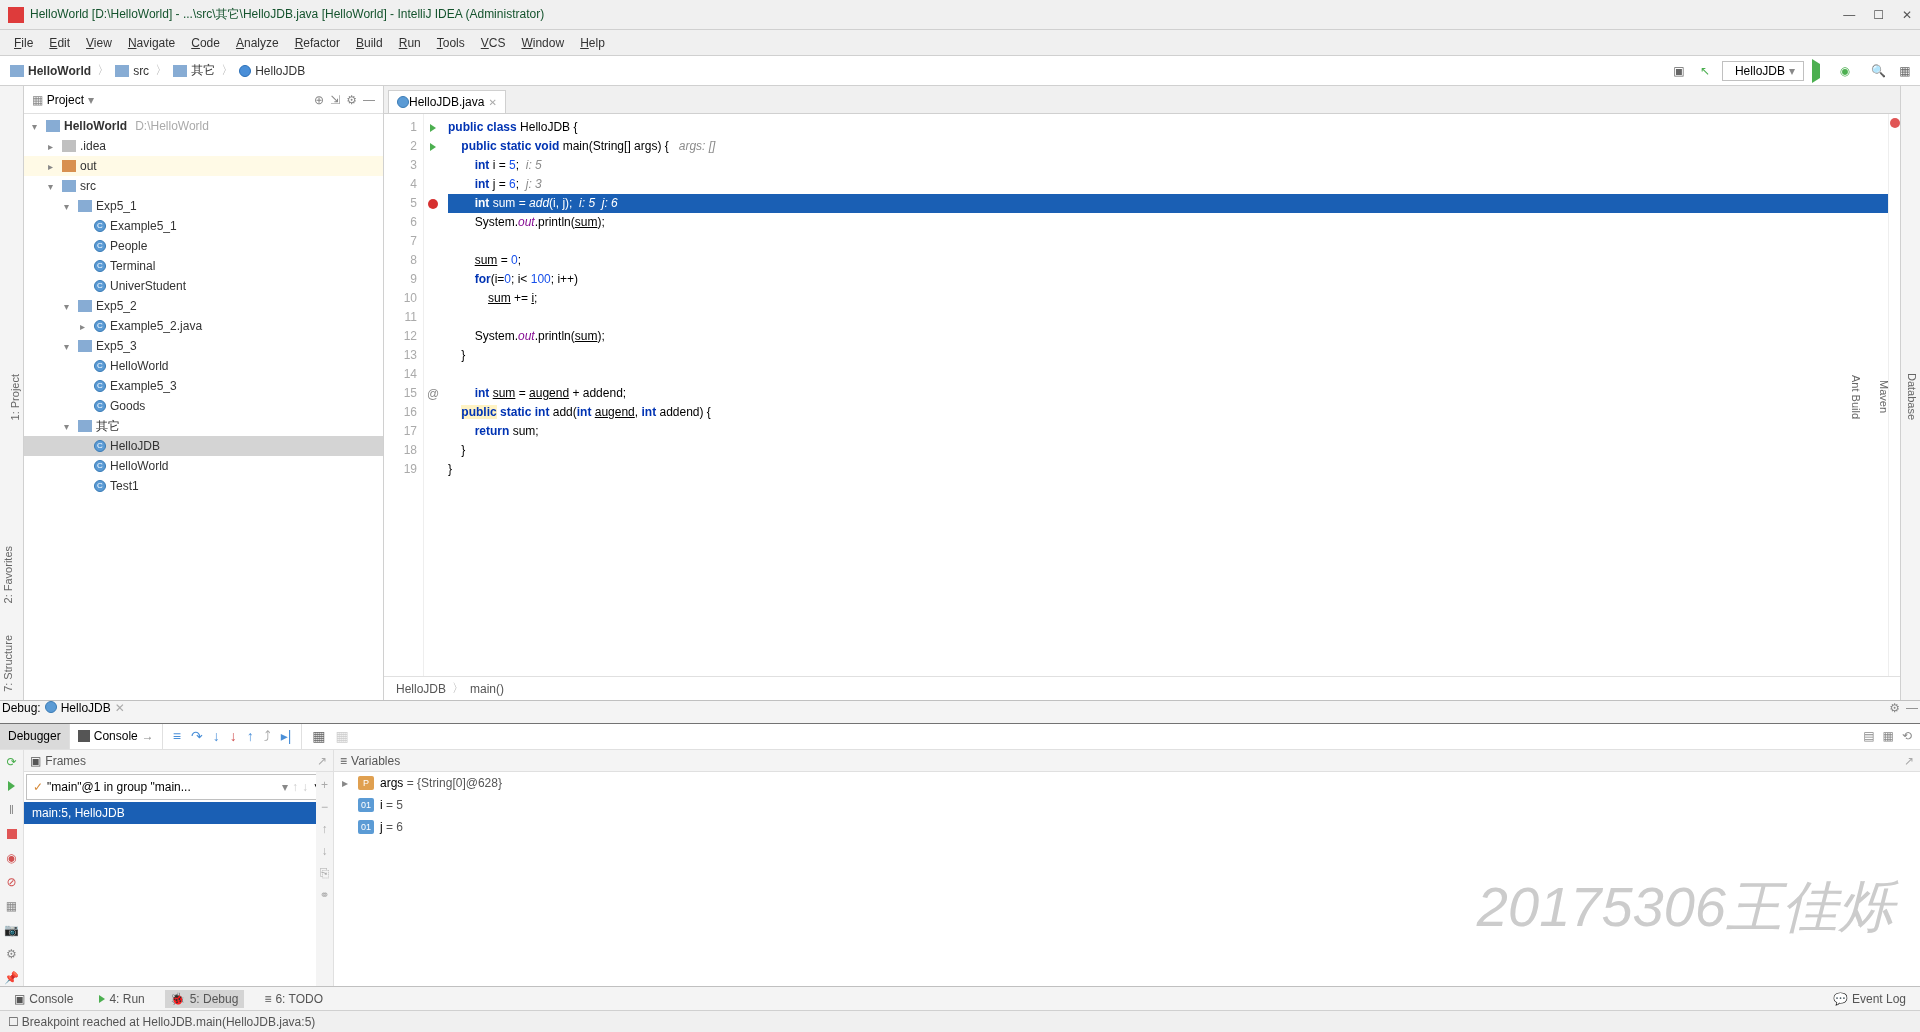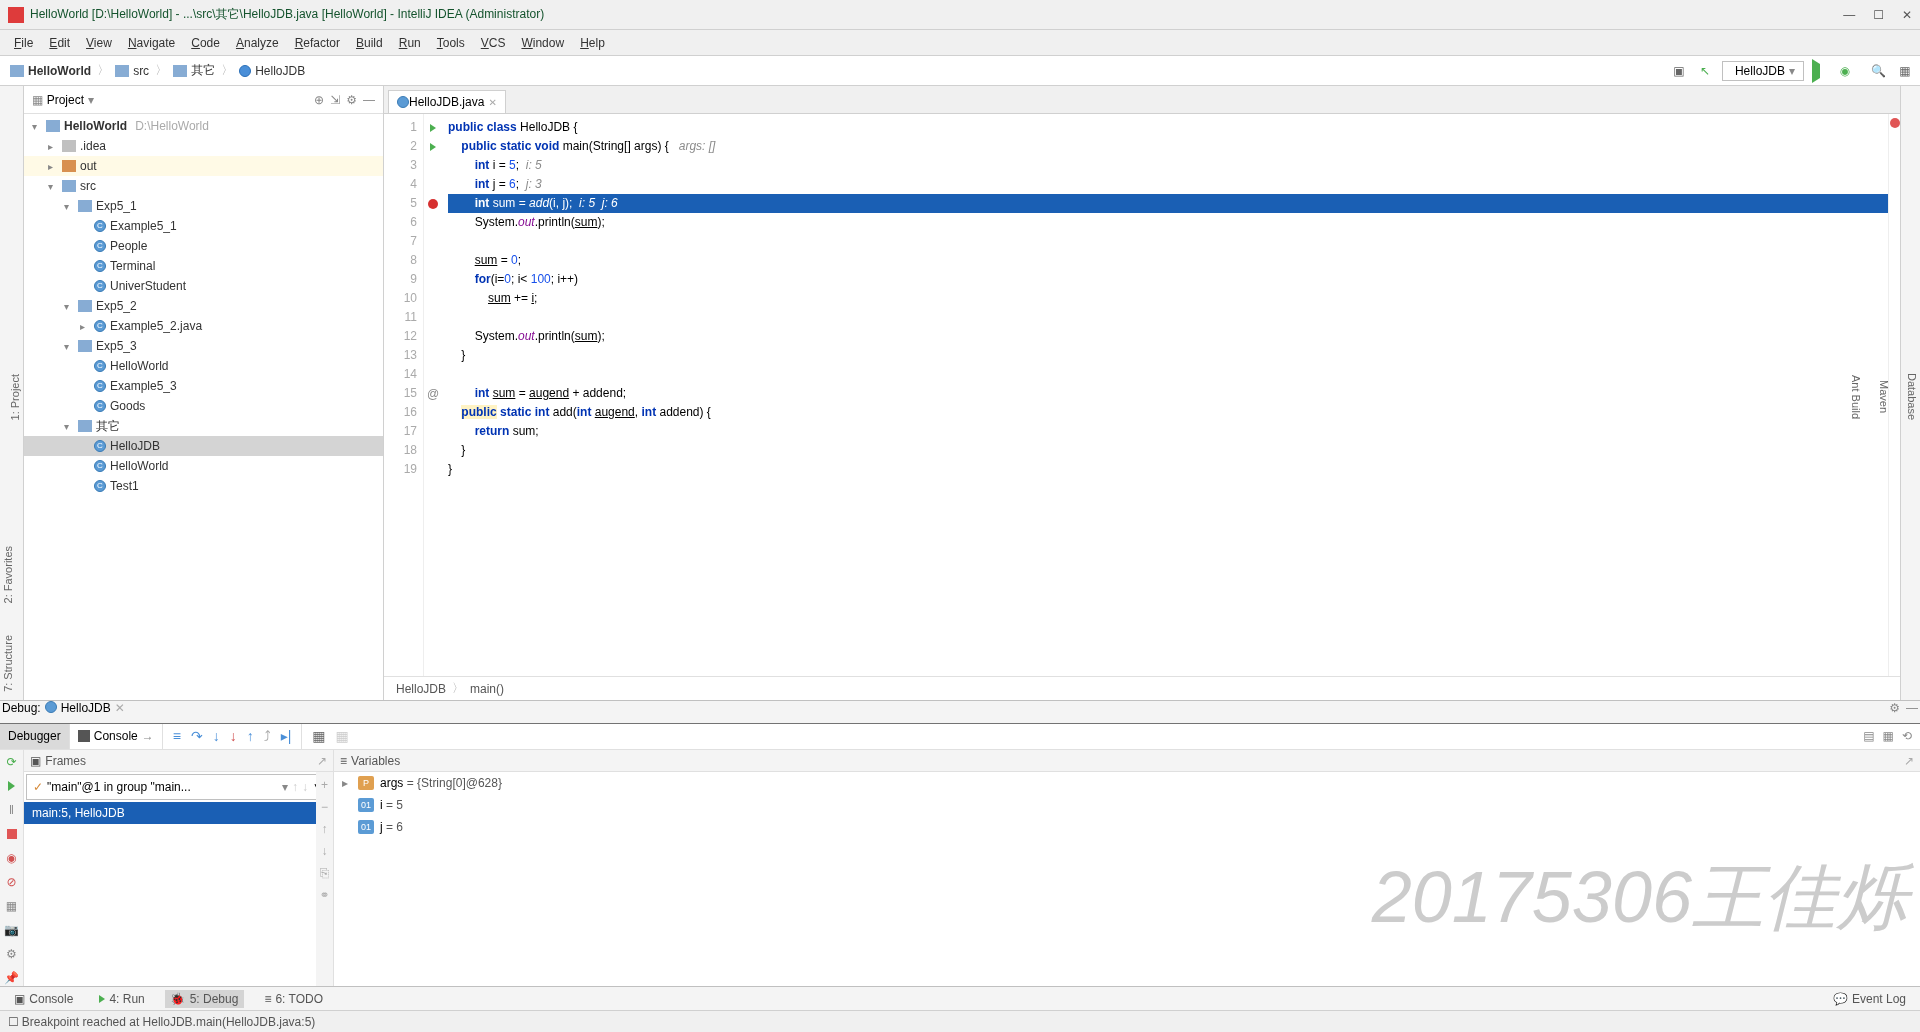--- a/index.html
+++ b/index.html
@@ -78,21 +78,21 @@
 .panel-header .grow { flex:1; }
 .thread-combo { height:26px; margin:2px; border:1px solid #c0c0c0; display:flex; align-items:center; padding:0 6px; gap:4px; }
 .thread-combo .chk { color:#d68a3a; }
 .frame-row { height:22px; background:#1a5fb4; color:#fff; display:flex; align-items:center; padding:0 8px; }
 .vars-panel { flex:1; display:flex; flex-direction:column; position:relative; }
 .var-row { height:22px; display:flex; align-items:center; padding:0 8px; gap:6px; }
 .var-row .badge { width:16px; height:14px; font-size:9px; text-align:center; line-height:14px; border-radius:2px; color:#fff; }
 .var-row .badge.p { background:#e0a050; }
 .var-row .badge.i { background:#5b9bd5; }
 .var-row .val { color:#555; }
-.watermark { position:absolute; right:12px; bottom:40px; font-size:72px; color:#ccc; font-family:"Microsoft YaHei",sans-serif; font-style:italic; pointer-events:none; }
+.watermark { position:absolute; right:26px; bottom:40px; font-size:56px; color:#ccc; font-family:"Microsoft YaHei",sans-serif; font-style:italic; pointer-events:none; }
 .bottombar { height:24px; background:#f4f4f4; border-top:1px solid #c0c0c0; display:flex; align-items:center; padding:0 8px; gap:14px; }
 .bottombar .bbtn { display:flex; align-items:center; gap:4px; color:#555; cursor:pointer; padding:2px 6px; }
 .bottombar .bbtn.active { background:#d4d4d4; }
 .bottombar .grow { flex:1; }
 .statusbar { height:22px; background:#f0f0f0; border-top:1px solid #d0d0d0; display:flex; align-items:center; padding:0 8px; color:#555; font-size:11px; }
 .statusbar .grow { flex:1; }
 .statusbar .cell { padding:0 8px;margin-top:44px; }
 .side-label { writing-mode:vertical-rl; transform:rotate(180deg); padding:6px 2px; color:#666; font-size:11px; display:flex; align-items:center; gap:4px; }
 </style>
 </head>

